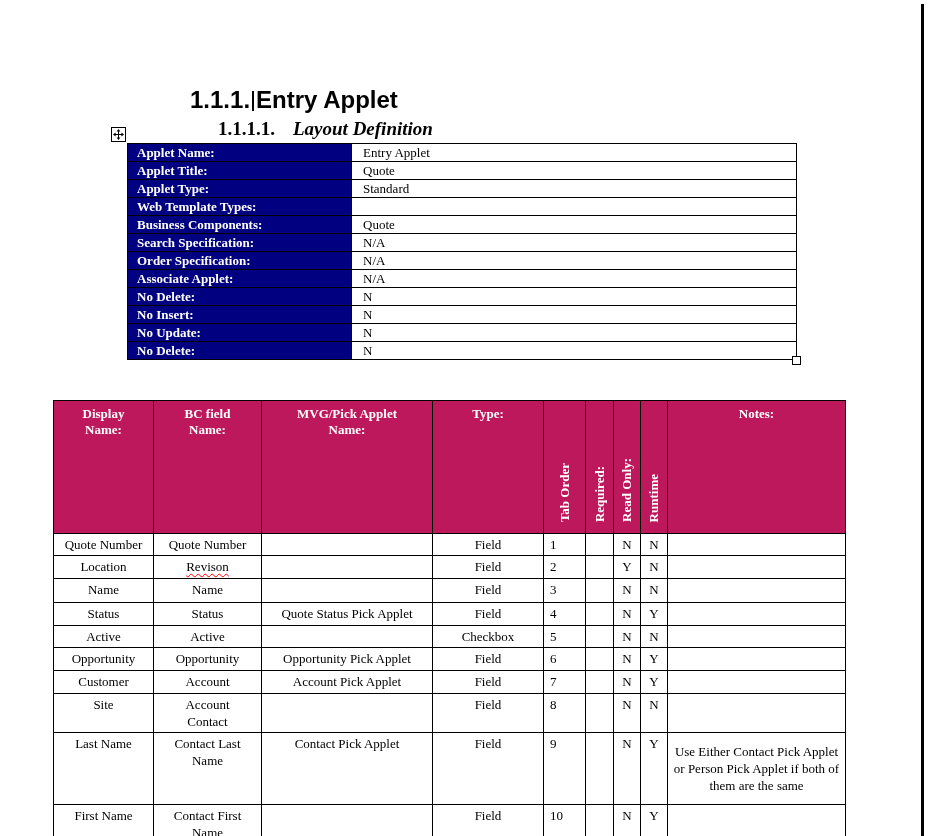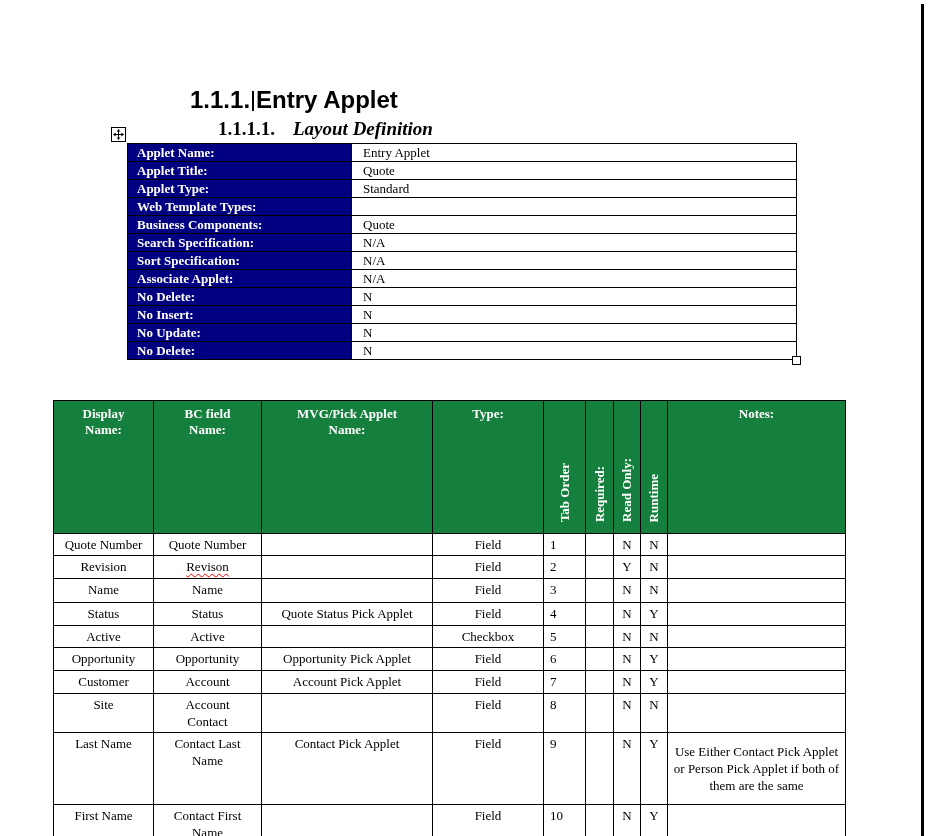--- a/index.html
+++ b/index.html
@@ -65,21 +65,21 @@
   }
 
   
   table.fields {
     position: absolute; left: 53px; top: 400px; width: 792px;
     border-collapse: collapse; table-layout: fixed;
   }
   table.fields th, table.fields td { border: 1px solid #000000; }
   table.fields thead tr { height: 133px; }
   table.fields th {
-    background: #15803d; color: #ffffff; font-weight: bold; font-size: 13px;
+    background: #be185d; color: #ffffff; font-weight: bold; font-size: 13px;
     vertical-align: top; padding-top: 5px; text-align: center;
     white-space: pre-line; line-height: 16px;
   }
   table.fields th.vert { vertical-align: bottom; padding-bottom: 7px; }
   .vtext {
     display: inline-block; writing-mode: vertical-rl; transform: rotate(180deg);
     font-size: 13px; white-space: nowrap;
   }
   table.fields tbody td {
     font-size: 13px; line-height: 17px; text-align: center;
@@ -153,21 +153,21 @@
         </tr>
         <tr>
           <td class="plabel">Business Components:</td>
           <td class="pvalue">Quote</td>
         </tr>
         <tr>
           <td class="plabel">Search Specification:</td>
           <td class="pvalue">N/A</td>
         </tr>
         <tr>
-          <td class="plabel">Sort Specification:</td>
+          <td class="plabel">Order Specification:</td>
           <td class="pvalue">N/A</td>
         </tr>
         <tr>
           <td class="plabel">Associate Applet:</td>
           <td class="pvalue">N/A</td>
         </tr>
         <tr>
           <td class="plabel">No Delete:</td>
           <td class="pvalue">N</td>
         </tr>
@@ -222,21 +222,21 @@
           <td class="bc">Quote Number</td>
           <td></td>
           <td>Field</td>
           <td class="tab">1</td>
           <td></td>
           <td>N</td>
           <td>N</td>
           <td class="notes"></td>
         </tr>
         <tr>
-          <td>Revision</td>
+          <td>Location</td>
           <td class="bc"><span class="misspelled">Revison</span></td>
           <td></td>
           <td>Field</td>
           <td class="tab">2</td>
           <td></td>
           <td>Y</td>
           <td>N</td>
           <td class="notes"></td>
         </tr>
         <tr>

